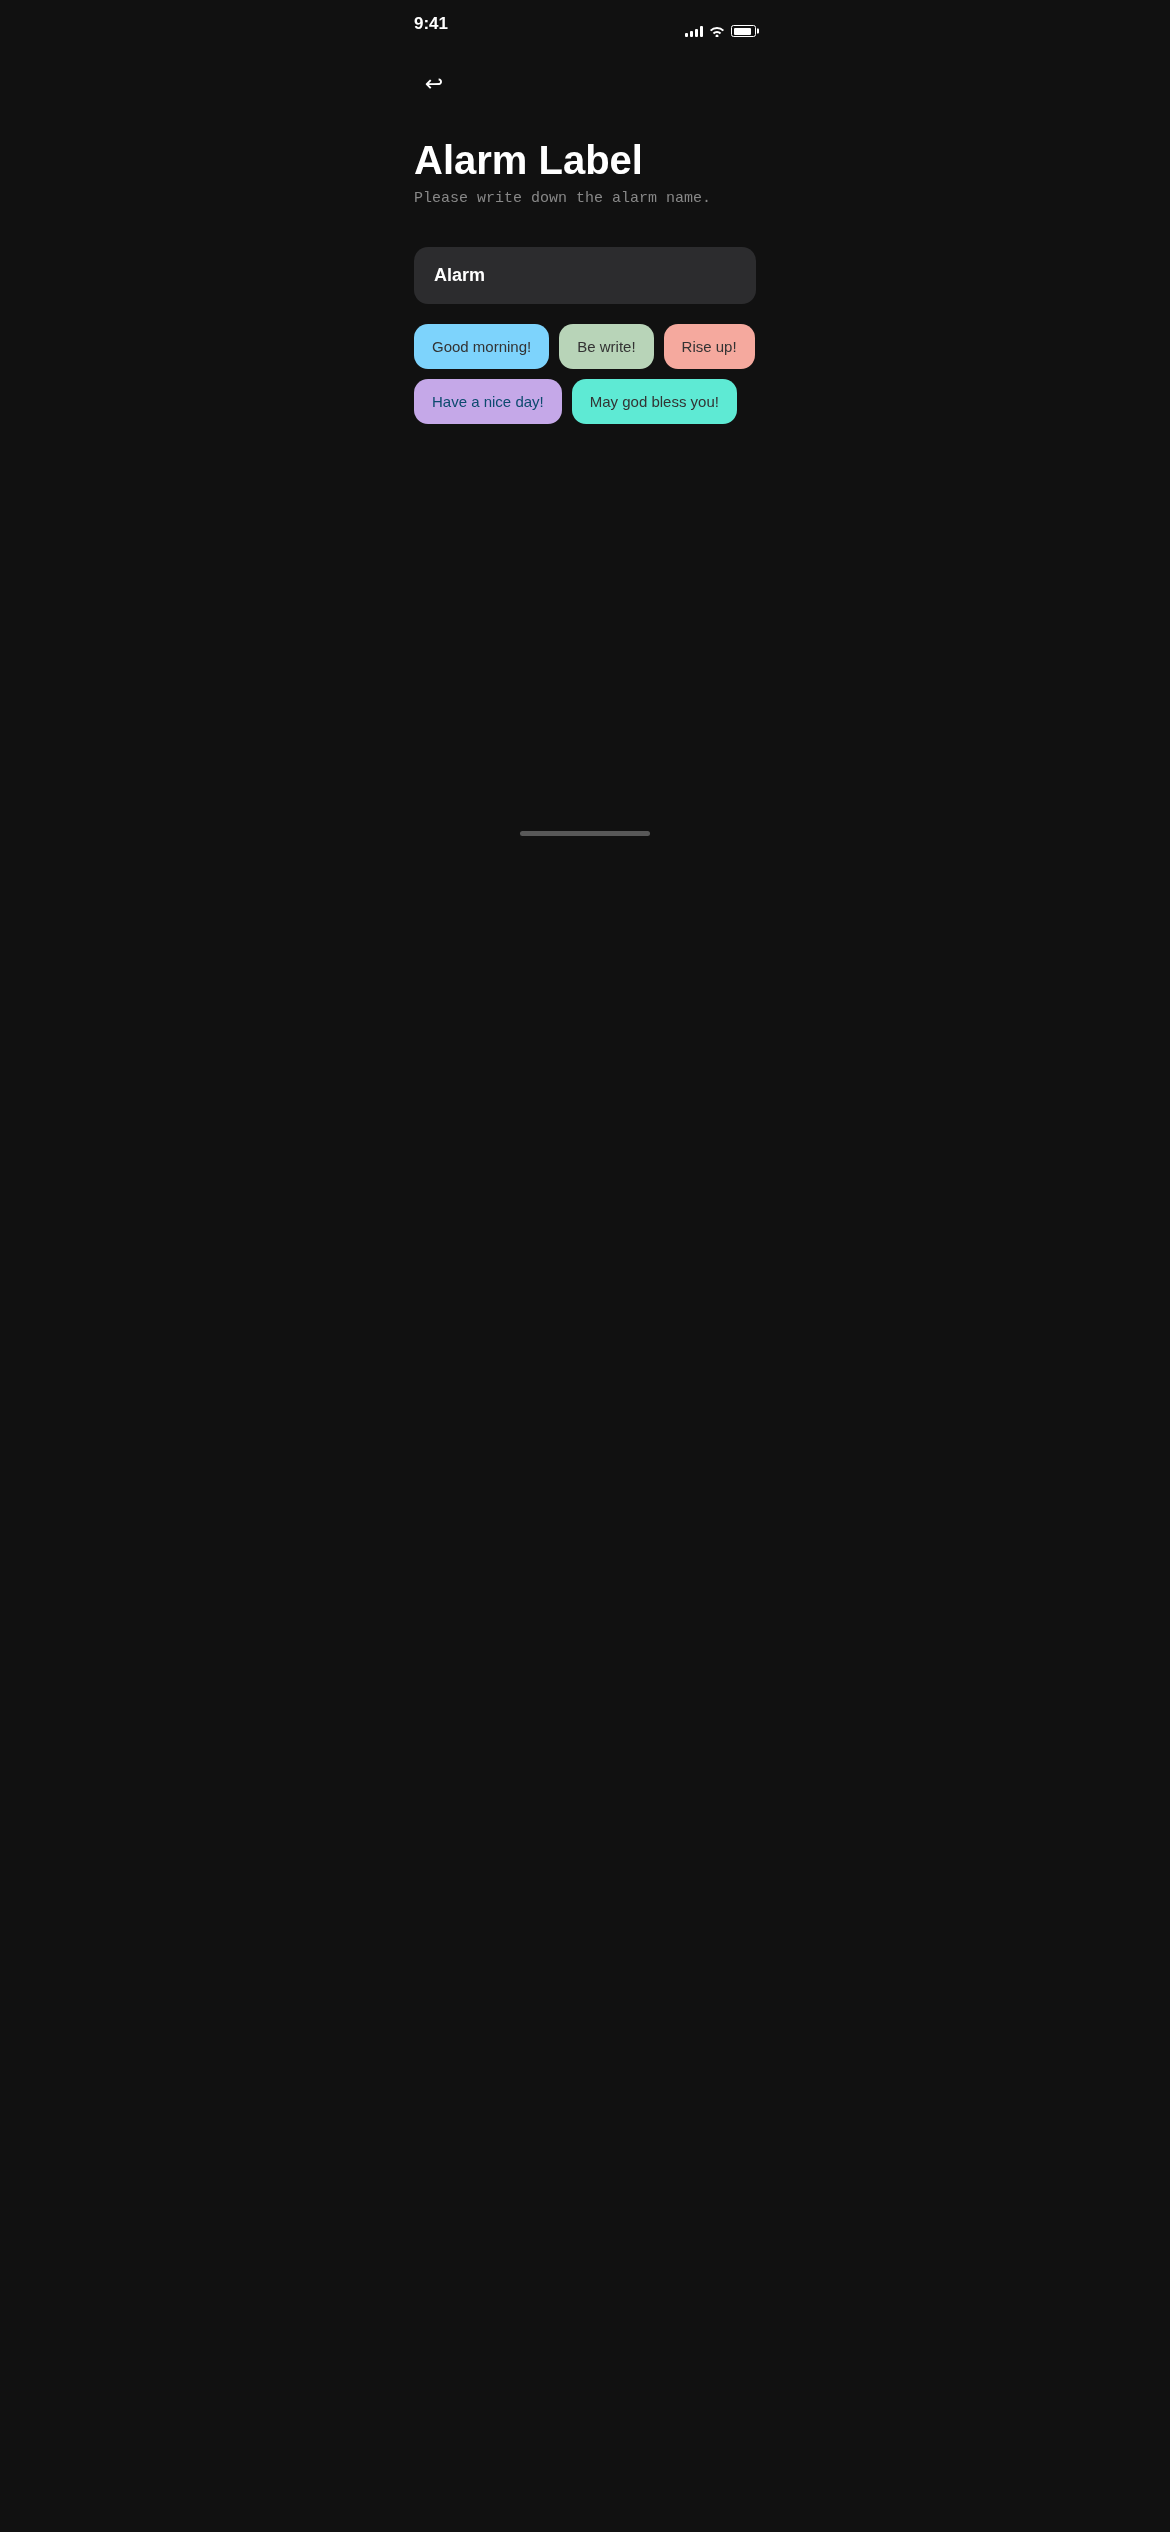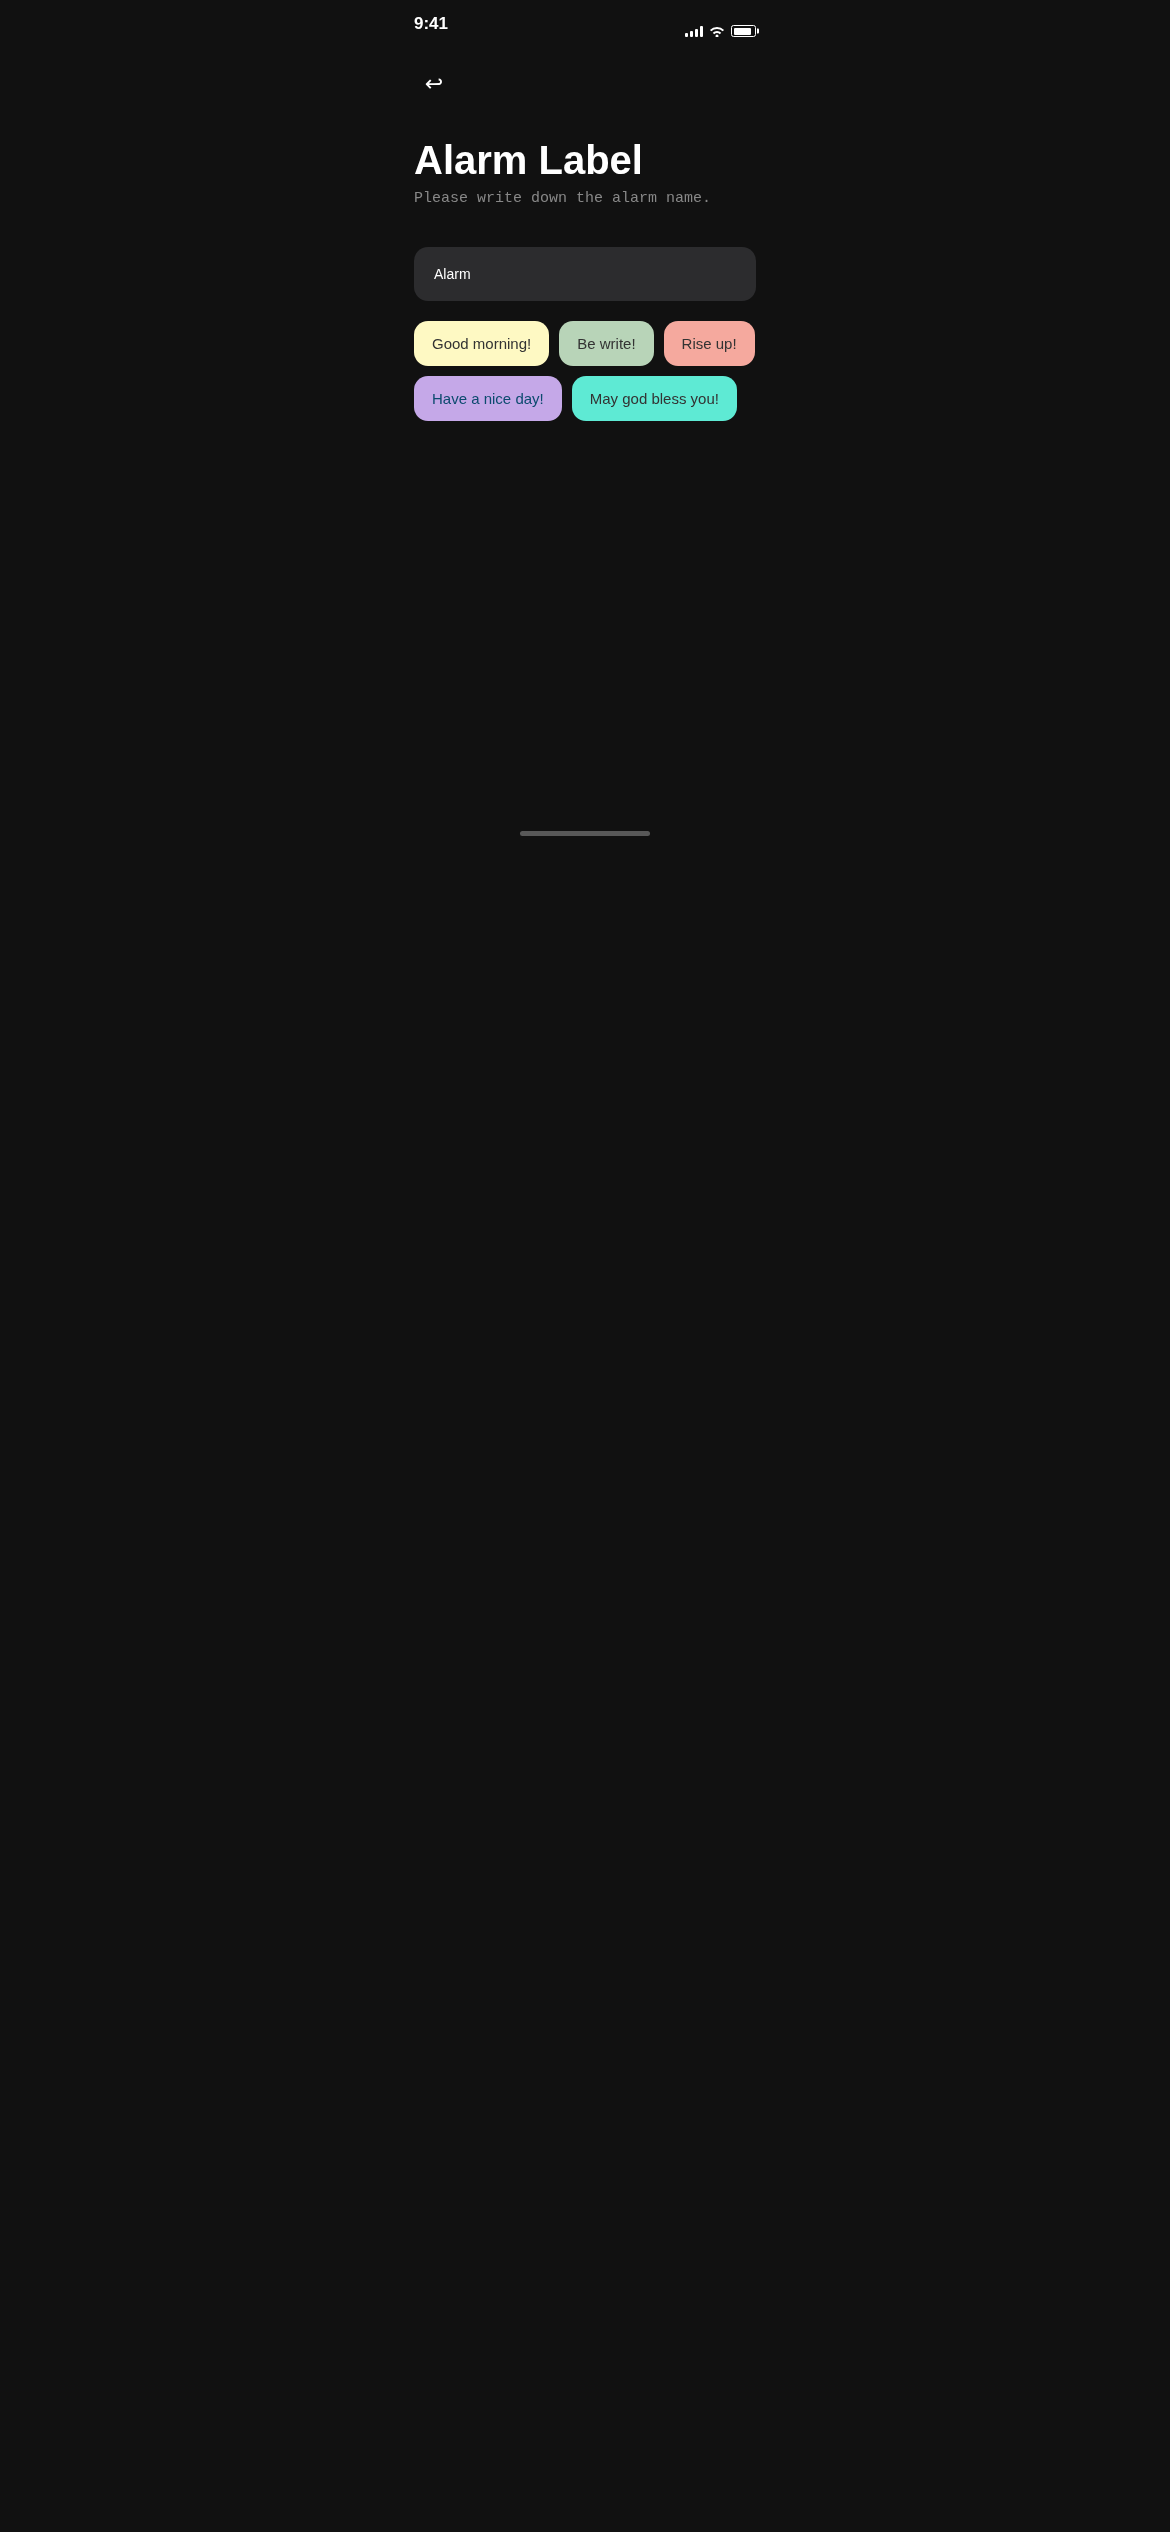--- a/index.html
+++ b/index.html
@@ -132,22 +132,22 @@
       border-radius: 14px;
       padding: 18px 20px;
       margin-bottom: 20px;
     }
 
     .alarm-input {
       background: transparent;
       border: none;
       outline: none;
       color: #ffffff;
-      font-size: 14px;
-      font-weight: 400;
+      font-size: 18px;
+      font-weight: 700;
       width: 100%;
     }
 
     .alarm-input::placeholder {
       color: #888888;
     }
 
     
     .suggestions-row {
       display: flex;
@@ -163,21 +163,21 @@
       font-weight: 500;
       cursor: pointer;
       white-space: nowrap;
       border: none;
       display: inline-flex;
       align-items: center;
       justify-content: center;
     }
 
     .chip-yellow {
-      background-color: #fef9c3;
+      background-color: #7dd3fc;
       color: #333333;
     }
 
     .chip-green {
       background-color: #b8d4b8;
       color: #333333;
     }
 
     .chip-pink {
       background-color: #f5a99e;

